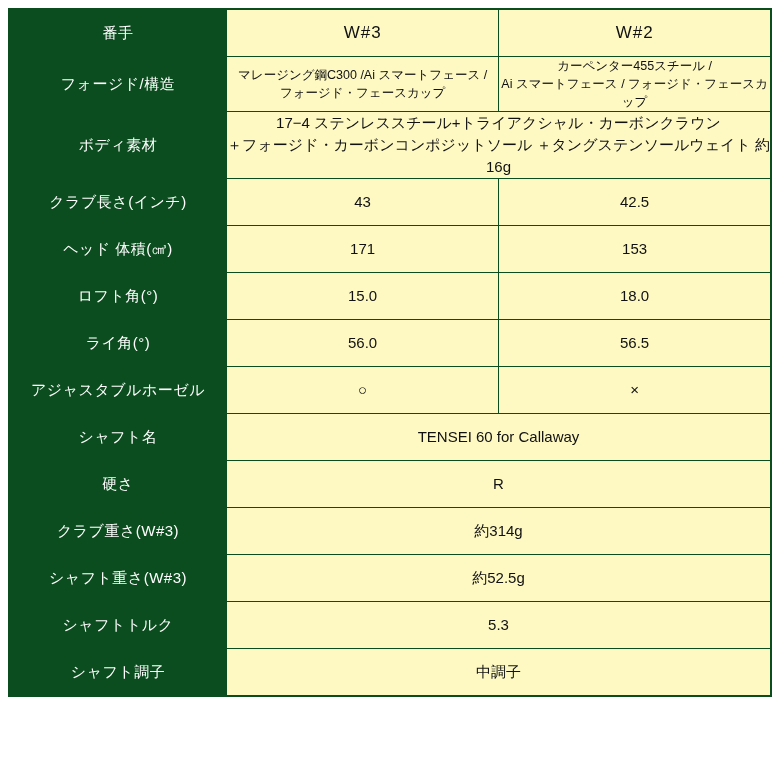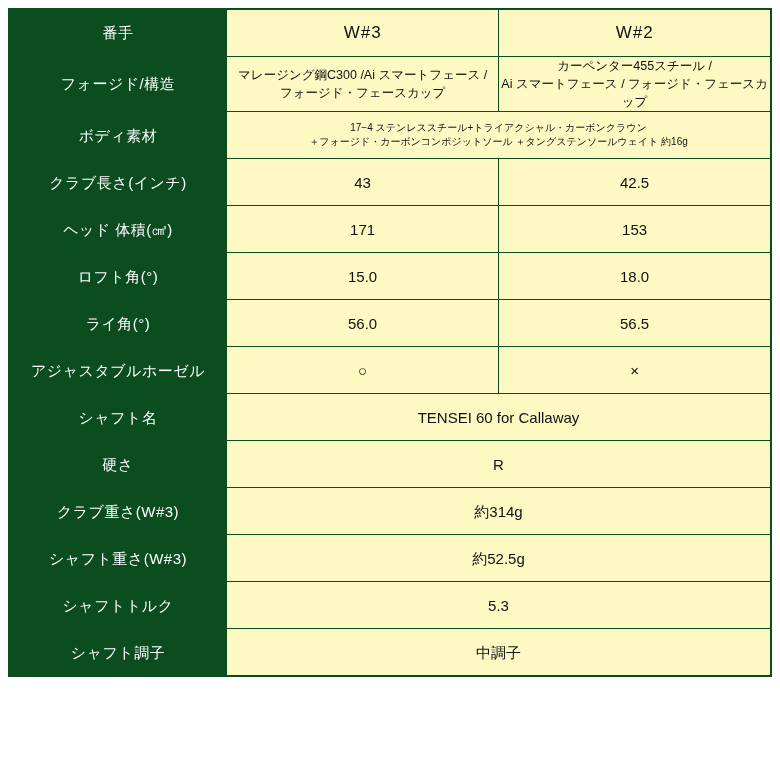--- a/index.html
+++ b/index.html
@@ -53,21 +53,21 @@
     color: #111111;
     font-size: 15px;
     line-height: 1.45;
     padding: 4px 6px;
     margin-top: 22px;
   }
   .val-cell.small {
     font-size: 12.5px;
   }
   .val-cell.mid {
-    font-size: 10px;
+    font-size: 15px;
   }
   .head-val {
     font-size: 17px;
     letter-spacing: 1px;
   }
   .note {
     font-size: 15px;
     color: #111111;
     padding: 12px 2px 0 2px;
     letter-spacing: 0.3px;

